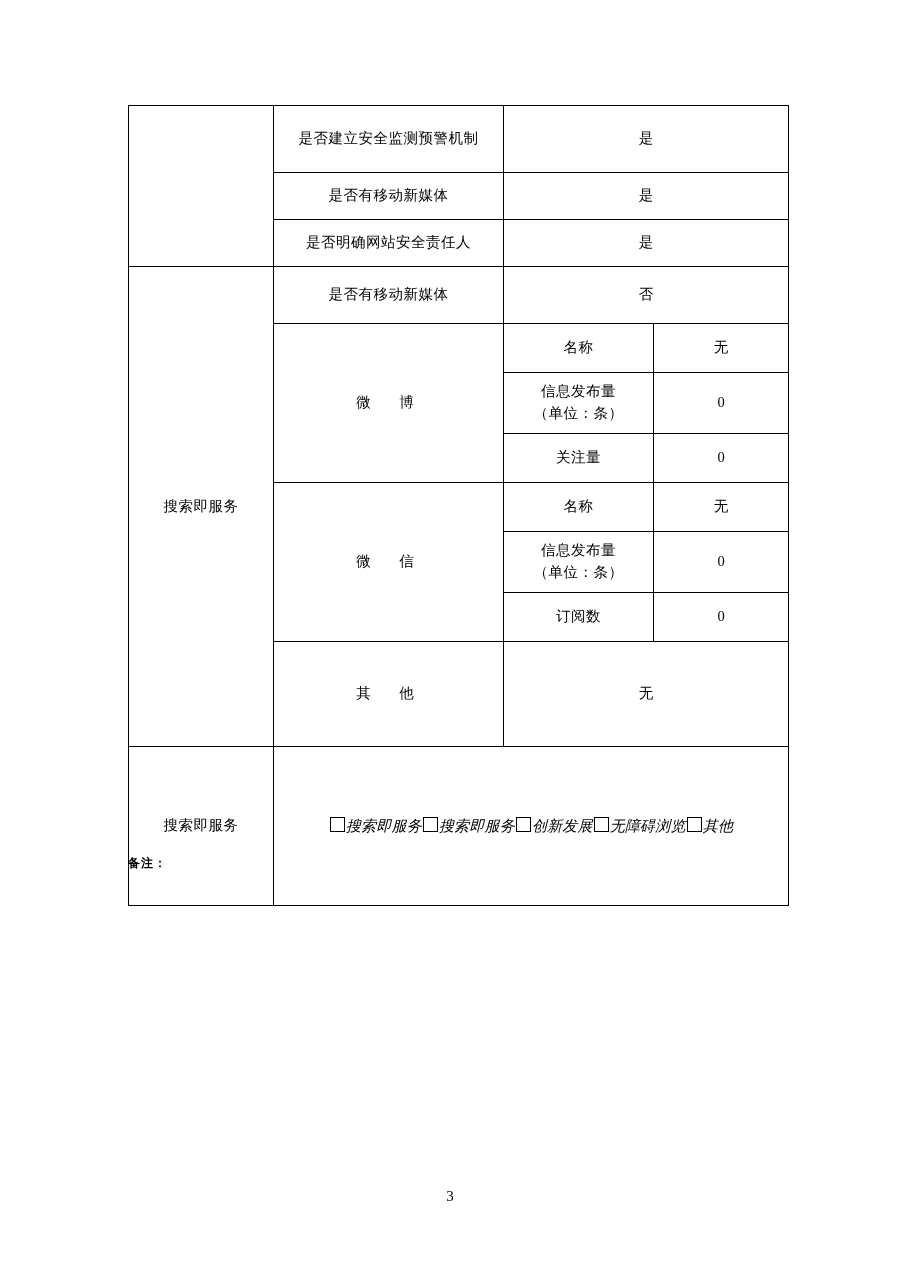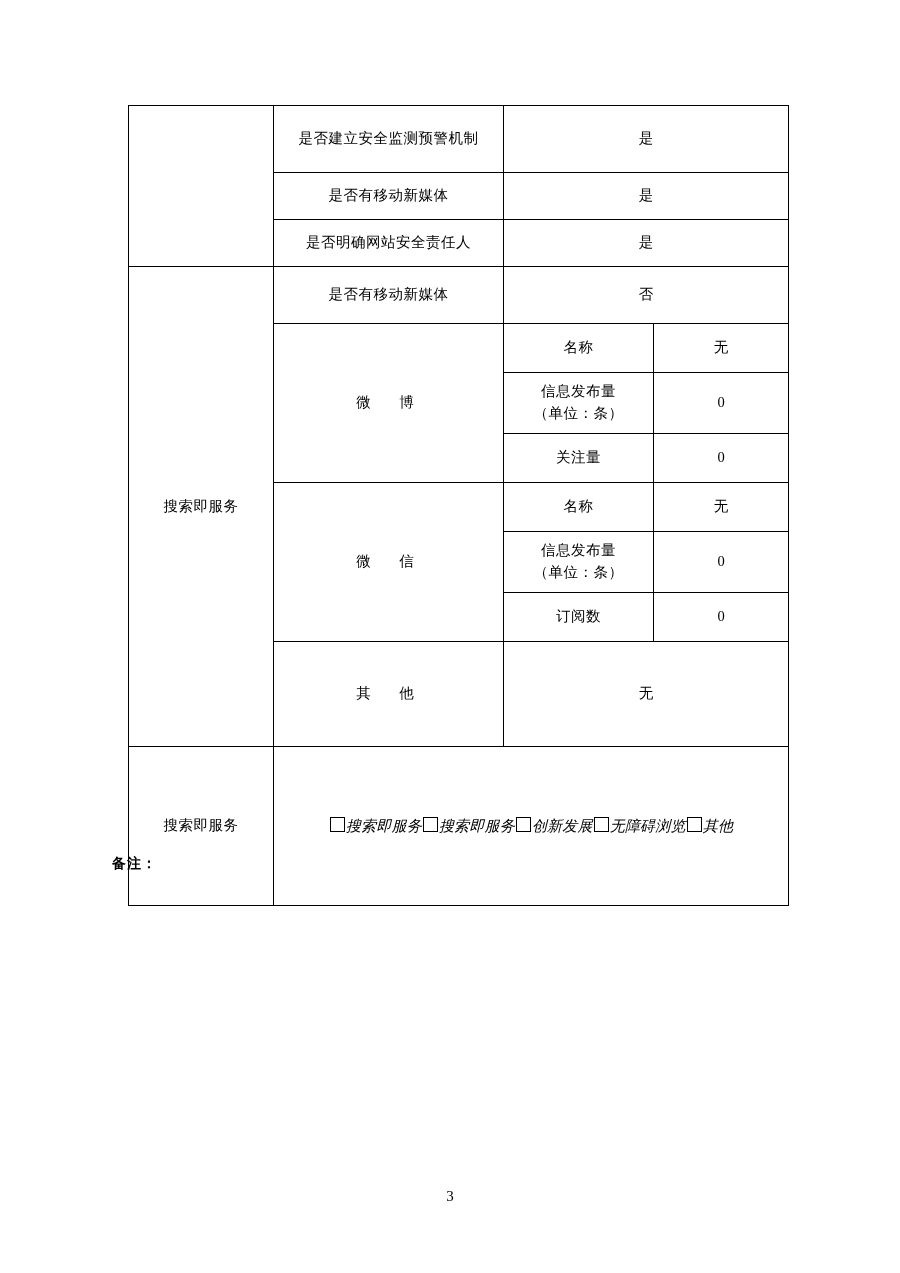--- a/index.html
+++ b/index.html
@@ -54,23 +54,23 @@
   .cbox {
     display: inline-block;
     width: 13px;
     height: 13px;
     border: 1.6px solid #000;
     margin: 0 1px -1px 1px;
     vertical-align: baseline;
   }
   .remark {
     position: absolute;
-    left: 112px;
+    left: 128px;
     top: 855px;
-    font-size: 14px;
+    font-size: 12px;
     font-weight: bold;
     letter-spacing: 1px;
     font-family: Liberation Sans, sans-serif;
   }
   .page-number {
     position: absolute;
     left: 0;
     top: 1188px;
     width: 900px;
     text-align: center;

